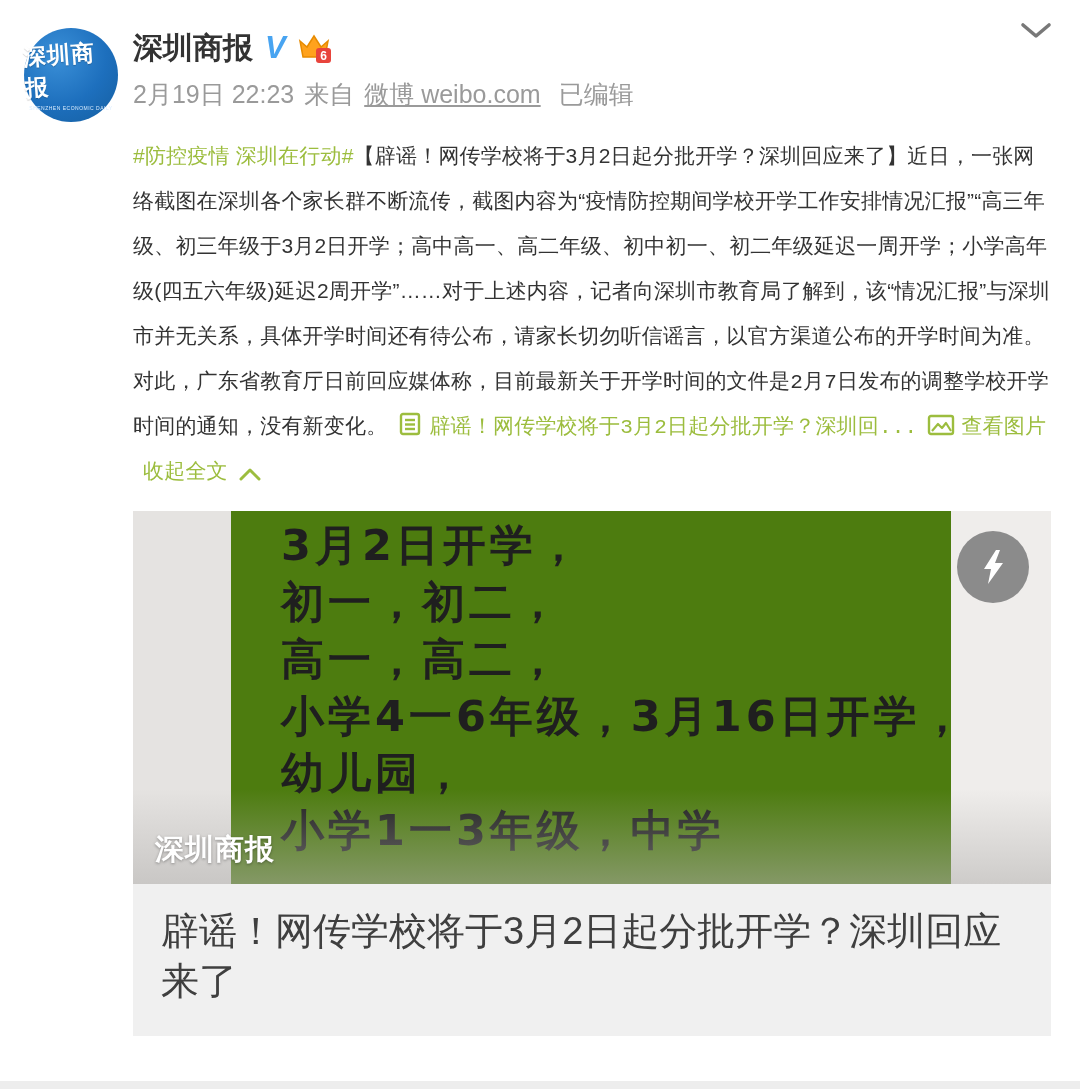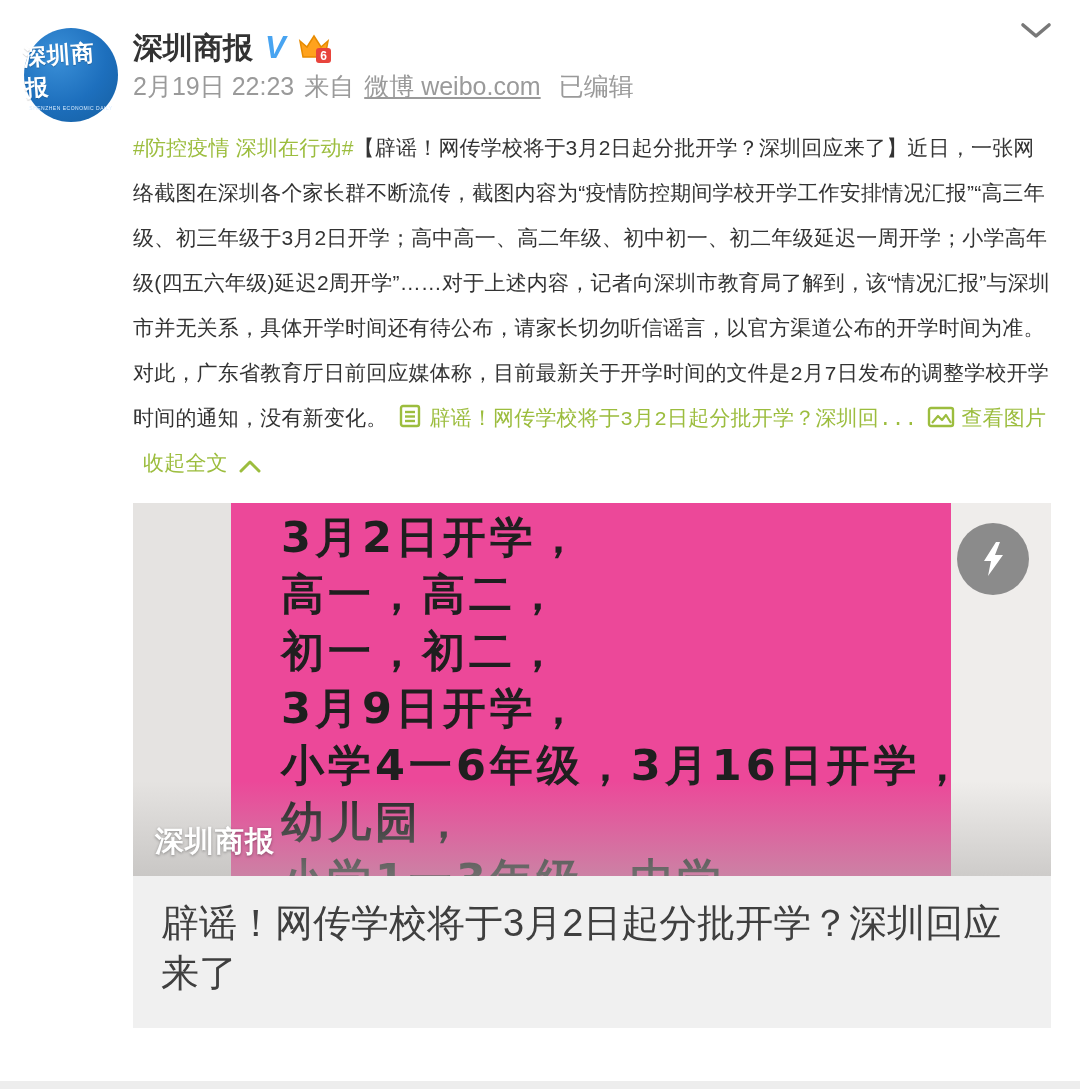--- a/index.html
+++ b/index.html
@@ -11,34 +11,34 @@
   .avatar { position:absolute; left:24px; top:28px; width:94px; height:94px; border-radius:50%;
             background:radial-gradient(circle at 35% 30%, #3b90d8 0%, #1d6fbd 55%, #155e9f 100%);
             display:flex; flex-direction:column; align-items:center; justify-content:center; cursor:pointer; }
   .avatar .zh { color:#fff; font-size:23px; font-weight:700; letter-spacing:1px; transform:rotate(-4deg);
                 font-family:"Liberation Serif", serif; text-shadow:0 1px 1px rgba(0,0,0,.2); }
   .avatar .en { color:#d8ecff; font-size:5px; margin-top:4px; letter-spacing:.5px; }
   .name-row { display:flex; align-items:center; height:44px; }
   .name { font-size:30px; font-weight:700; color:#333; cursor:pointer; }
   .vbadge { color:#48a4f1; font-weight:900; font-size:31px; margin-left:12px; font-style:italic; }
   .crown { margin-left:10px; position:relative; top:2px; }
-  .meta-row { margin-top:0; font-size:25px; color:#9a9a9a; display:flex; gap:10px; align-items:center;}
+  .meta-row { margin-top:8px; font-size:25px; color:#9a9a9a; display:flex; gap:10px; align-items:center;}
   .meta-row .src { cursor:pointer;text-decoration:underline; }
   .chev-down { position:absolute; right:28px; top:22px; cursor:pointer; }
 
   
   .content { margin-top:22px; font-size:21px; line-height:45px; color:#333; letter-spacing:0.2px; }
   .content p + p { margin-top:2px;font-family:Liberation Mono, monospace; }
   .glink { color:#9cbd3e; text-decoration:none; cursor:pointer; }
   .glink svg { vertical-align:-4px; margin:0 6px 0 10px; }
   .caret { vertical-align:2px; margin-left:14px; }
 
   
   .card { margin-top:16px; width:918px; cursor:pointer; }
-  .shot { position:relative; width:918px; height:373px; background:#ec4899; overflow:hidden; }
+  .shot { position:relative; width:918px; height:373px; background:#4d7c0f; overflow:hidden; }
   .shot::before { content:''; position:absolute; left:0; top:0; width:98px; height:100%;
                   background:#e5e3e1; }
   .shot::after  { content:''; position:absolute; right:0; top:0; width:100px; height:100%;
                   background:#efedeb; }
   .shot-fade { position:absolute; left:0; bottom:0; width:100%; height:95px; z-index:2;
                background:linear-gradient(180deg, rgba(190,188,186,0) 0%, rgba(178,176,174,.55) 100%); }
   .shot-text { position:absolute; left:148px; top:6px; z-index:1; font-size:43px; line-height:57px;
                font-weight:600; color:#1f1f1f; letter-spacing:4px; white-space:nowrap;
                font-family:"DejaVu Sans", sans-serif; }
   .watermark { position:absolute; left:22px; bottom:14px; z-index:3; color:#fff; font-size:29px;
@@ -98,23 +98,22 @@
             <path d="M5 18 L11 11 L15 15 L19 10 L24 18" fill="none" stroke="#9cbd3e" stroke-width="2.2" stroke-linejoin="round"></path>
           </svg><span>查看图片</span></a><a class="glink"><span style="margin-left:10px">收起全文</span><svg class="caret" width="24" height="15" viewBox="0 0 24 15">
             <path d="M3 12 L12 3 L21 12" fill="none" stroke="#9cbd3e" stroke-width="3" stroke-linecap="round" stroke-linejoin="round"></path>
           </svg></a></p>
   </div>
 
   <div class="card">
     <div class="shot">
       <div class="shot-text">
         <div>3月2日开学，</div>
+        <div>初一，初二，</div>
         <div>高一，高二，</div>
-        <div>初一，初二，</div>
-        <div>3月9日开学，</div>
         <div>小学4一6年级，3月16日开学，</div>
         <div>幼儿园，</div>
         <div>小学1一3年级，中学</div>
       </div>
       <div class="shot-fade"></div>
       <div class="watermark">深圳商报</div>
       <div class="bolt-btn">
         <svg width="34" height="38" viewBox="0 0 34 38">
             <path d="M20 2 L8 21 L15 21 L12 36 L27 15 L19 15 L24 2 Z" fill="#ffffff"></path>
           </svg>

